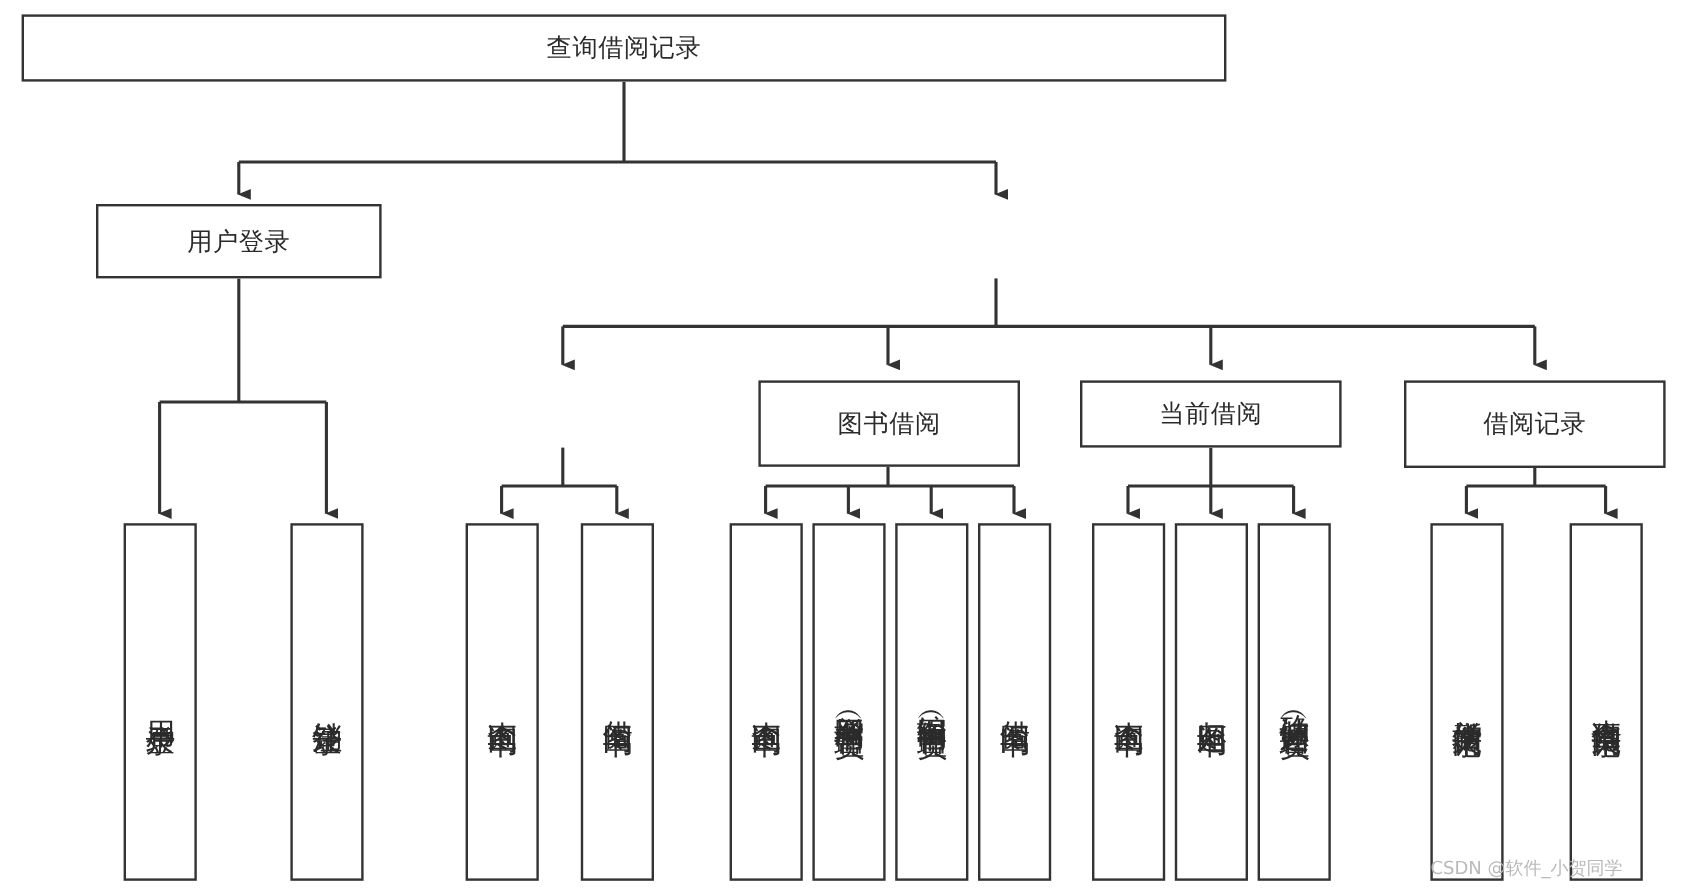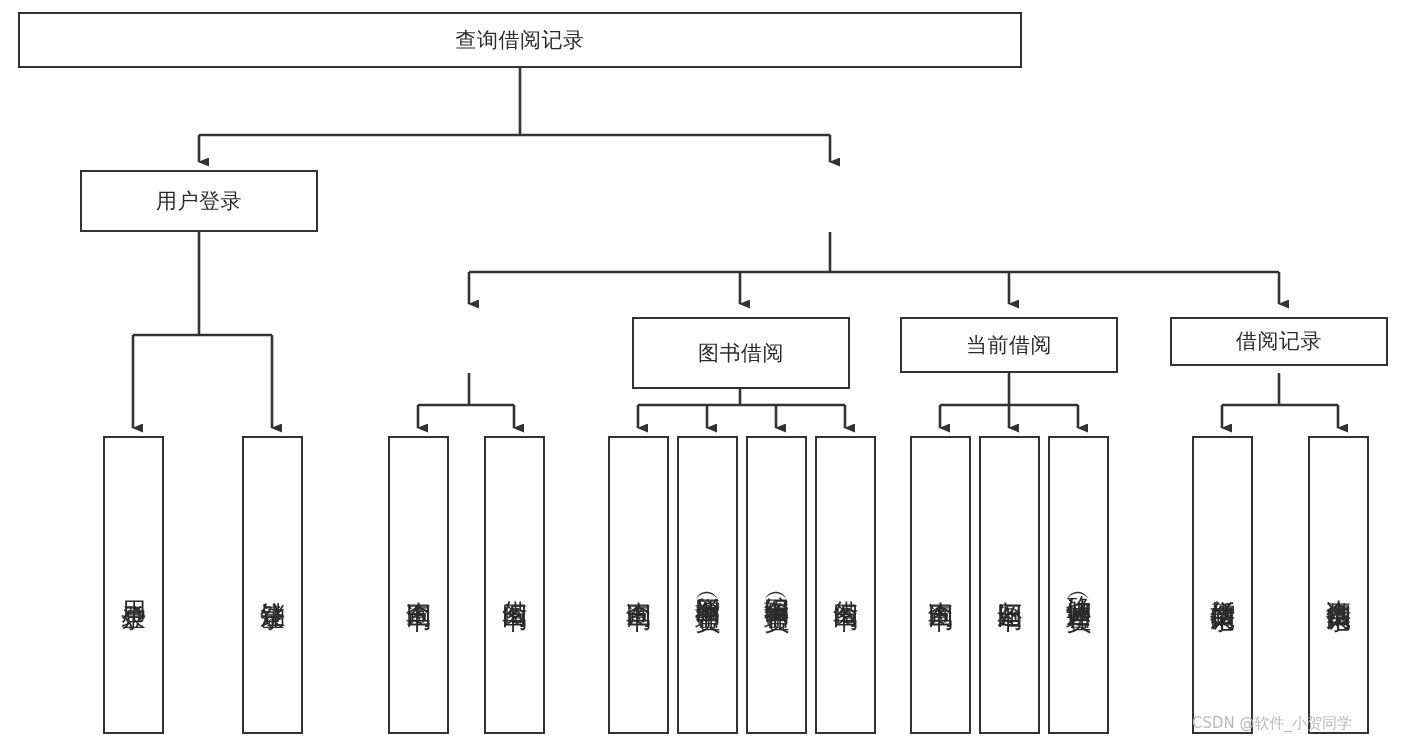--- a/index.html
+++ b/index.html
@@ -140,21 +140,21 @@
 
 
   <div class="node horiz" style="left:632px; top:317px; width:218px; height:72px;">
     <span class="node-label">图书借阅</span>
   </div>
 
   <div class="node horiz" style="left:900px; top:317px; width:218px; height:56px;">
     <span class="node-label">当前借阅</span>
   </div>
 
-  <div class="node horiz" style="left:1170px; top:317px; width:218px; height:49px;">
+  <div class="node horiz" style="left:1170px; top:317px; width:218px; height:73px;">
     <span class="node-label">借阅记录</span>
   </div>
 
   <div class="node vert" style="left:103px; top:436px; width:61px; height:298px;">
     <span class="node-label">用户登录</span>
   </div>
 
   <div class="node vert" style="left:242px; top:436px; width:61px; height:298px;">
     <span class="node-label">注销登录</span>
   </div>

